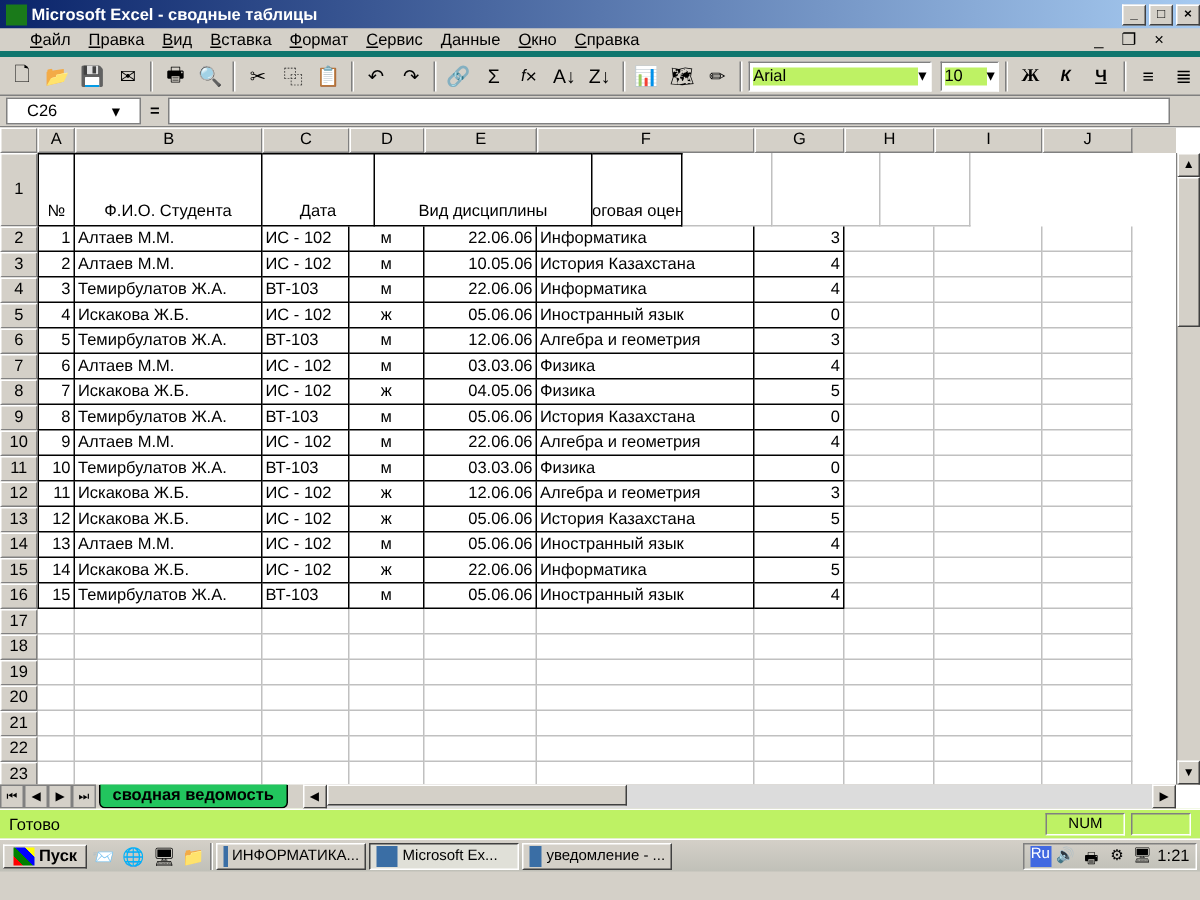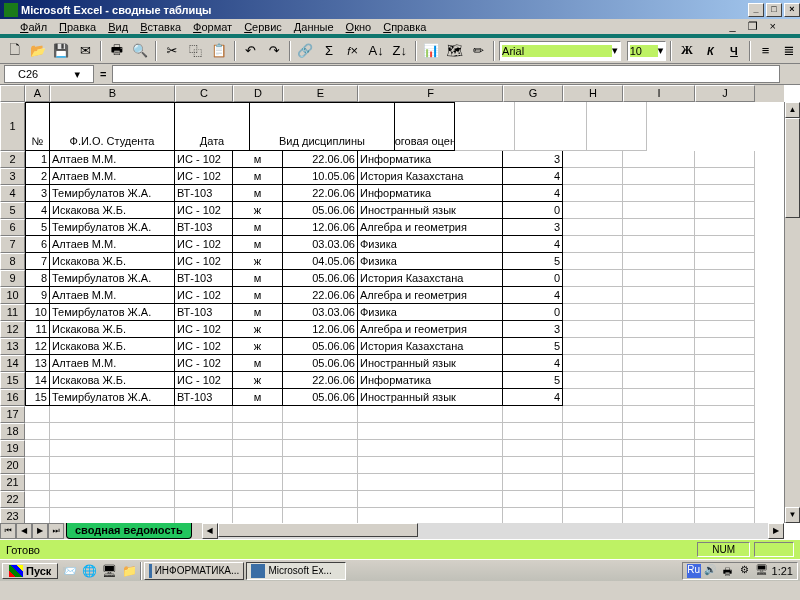--- a/index.html
+++ b/index.html
@@ -487,20 +487,21 @@
       <span>Пуск</span>
     </div>
   <div class="ql">📨</div>
   <div class="ql">🌐</div>
   <div class="ql">🖥</div>
   <div class="ql">📁</div>
   <span style="width:2px;border-left:1px solid #808080;border-right:1px solid #fff;height:18px"></span>
   <div id="taskbtns" style="display:flex;gap:2px">
       <div class="taskbtn"><span style="width:14px;height:14px;display:inline-block;margin-right:3px;background:#3a6ea5"></span>ИНФОРМАТИКА...</div>
       <div class="taskbtn active"><span style="width:14px;height:14px;display:inline-block;margin-right:3px;background:#3a6ea5"></span>Microsoft Ex...</div>
+      <div class="taskbtn"><span style="width:14px;height:14px;display:inline-block;margin-right:3px;background:#3a6ea5"></span>уведомление - ...</div>
     </div>
   <div class="tray">
     <span class="tiny" style="background:#4169e1;color:#fff">Ru</span>
     <span class="tiny">🔊</span>
     <span class="tiny">🖶</span>
     <span class="tiny">⚙</span>
     <span class="tiny">🖥</span>
     <span>1:21</span>
   </div>
 </div>

